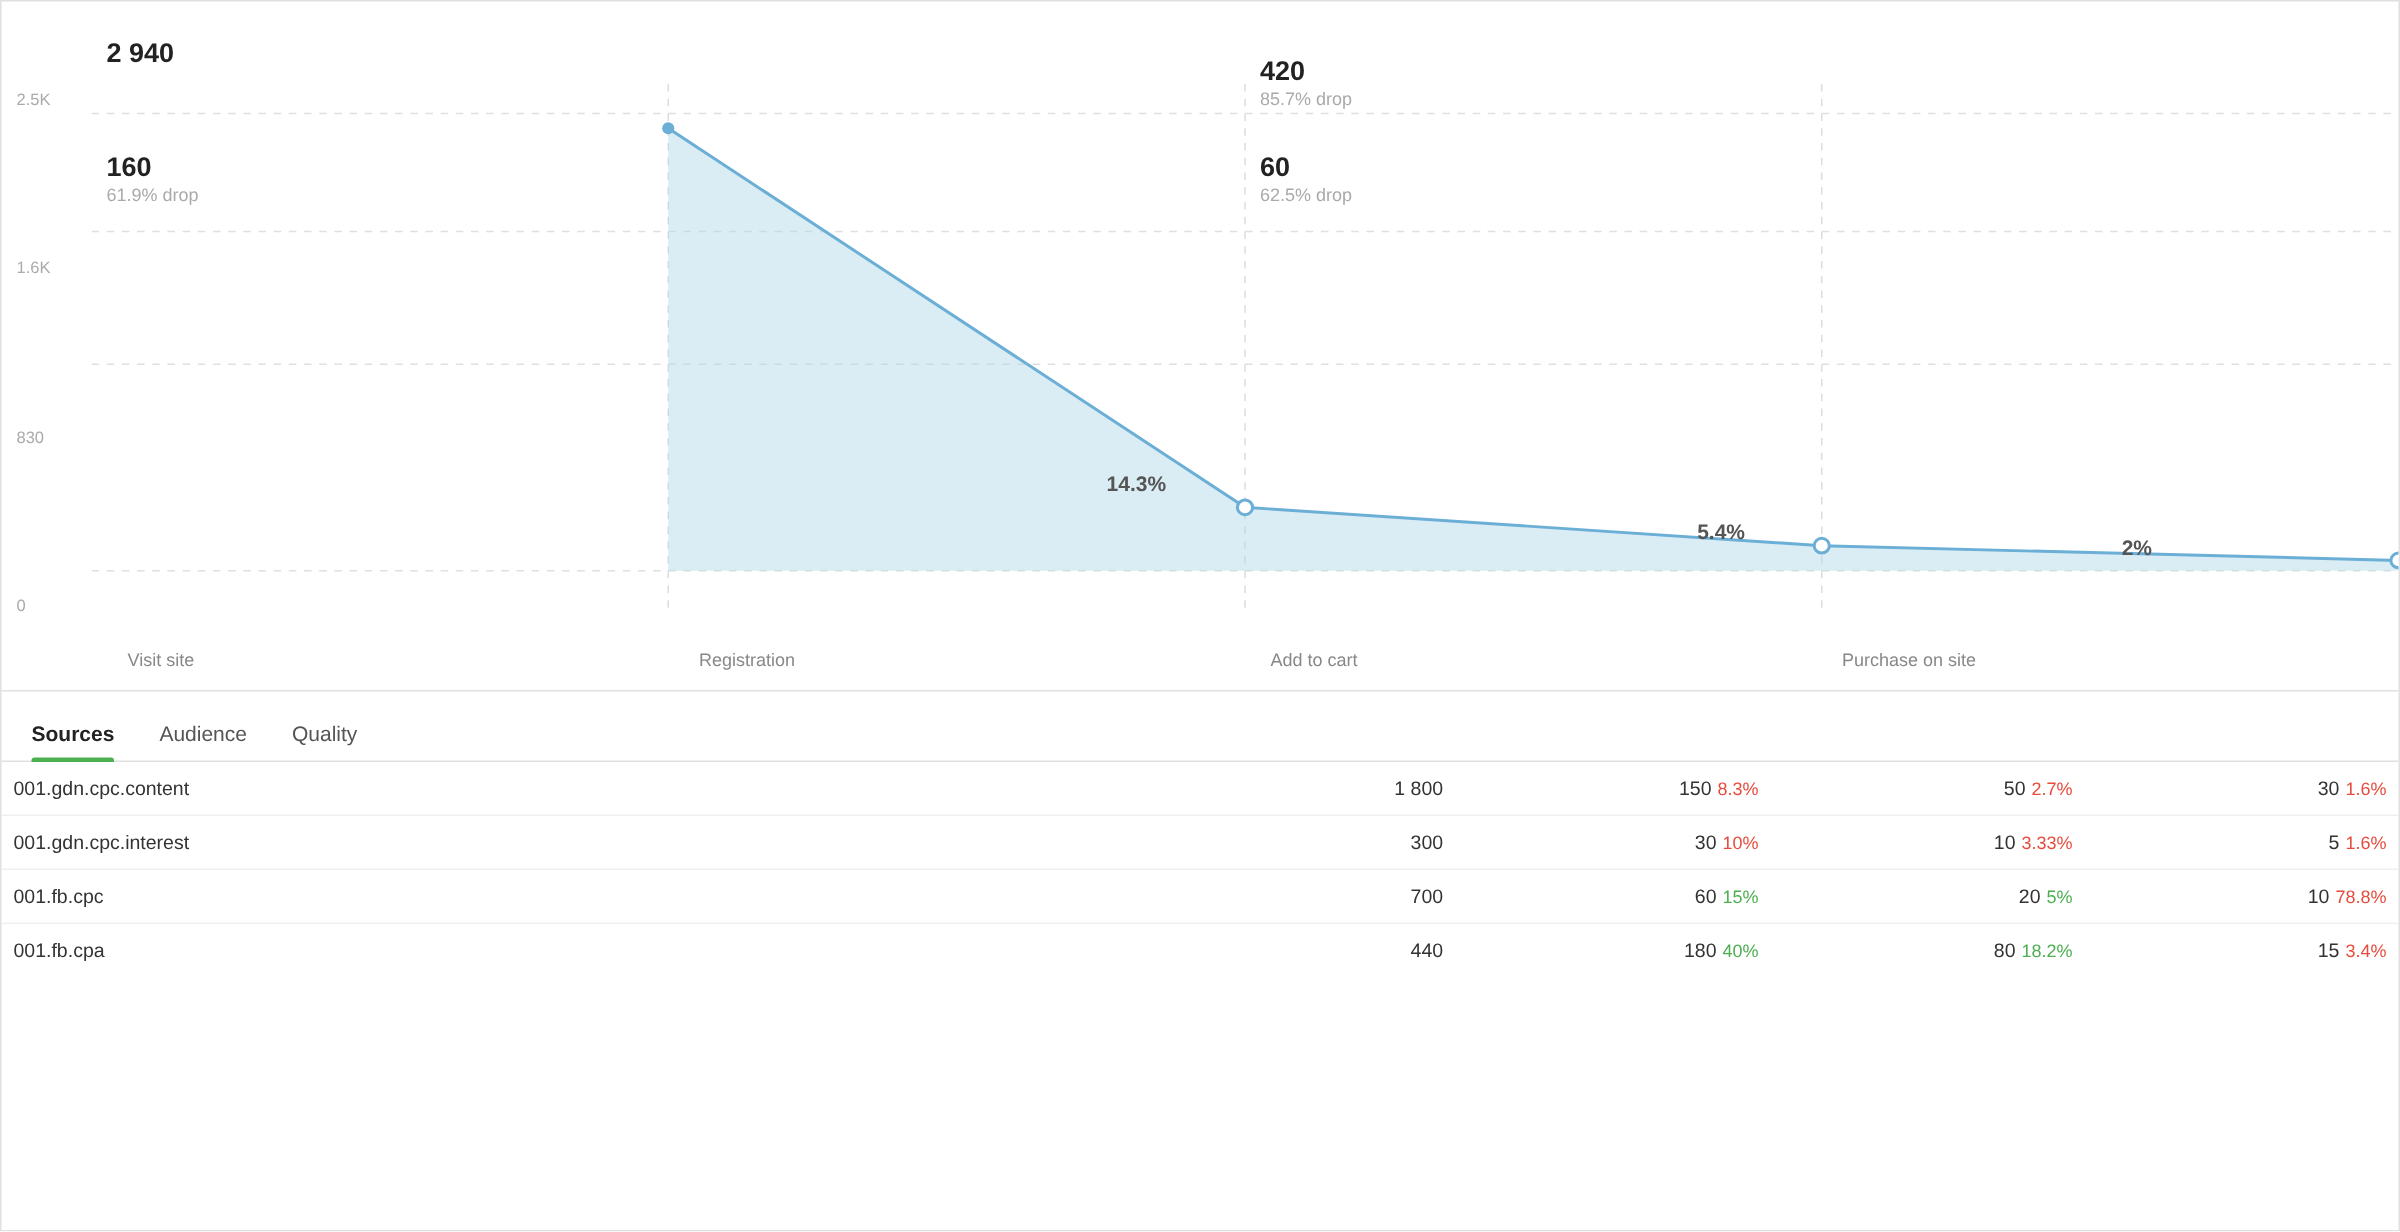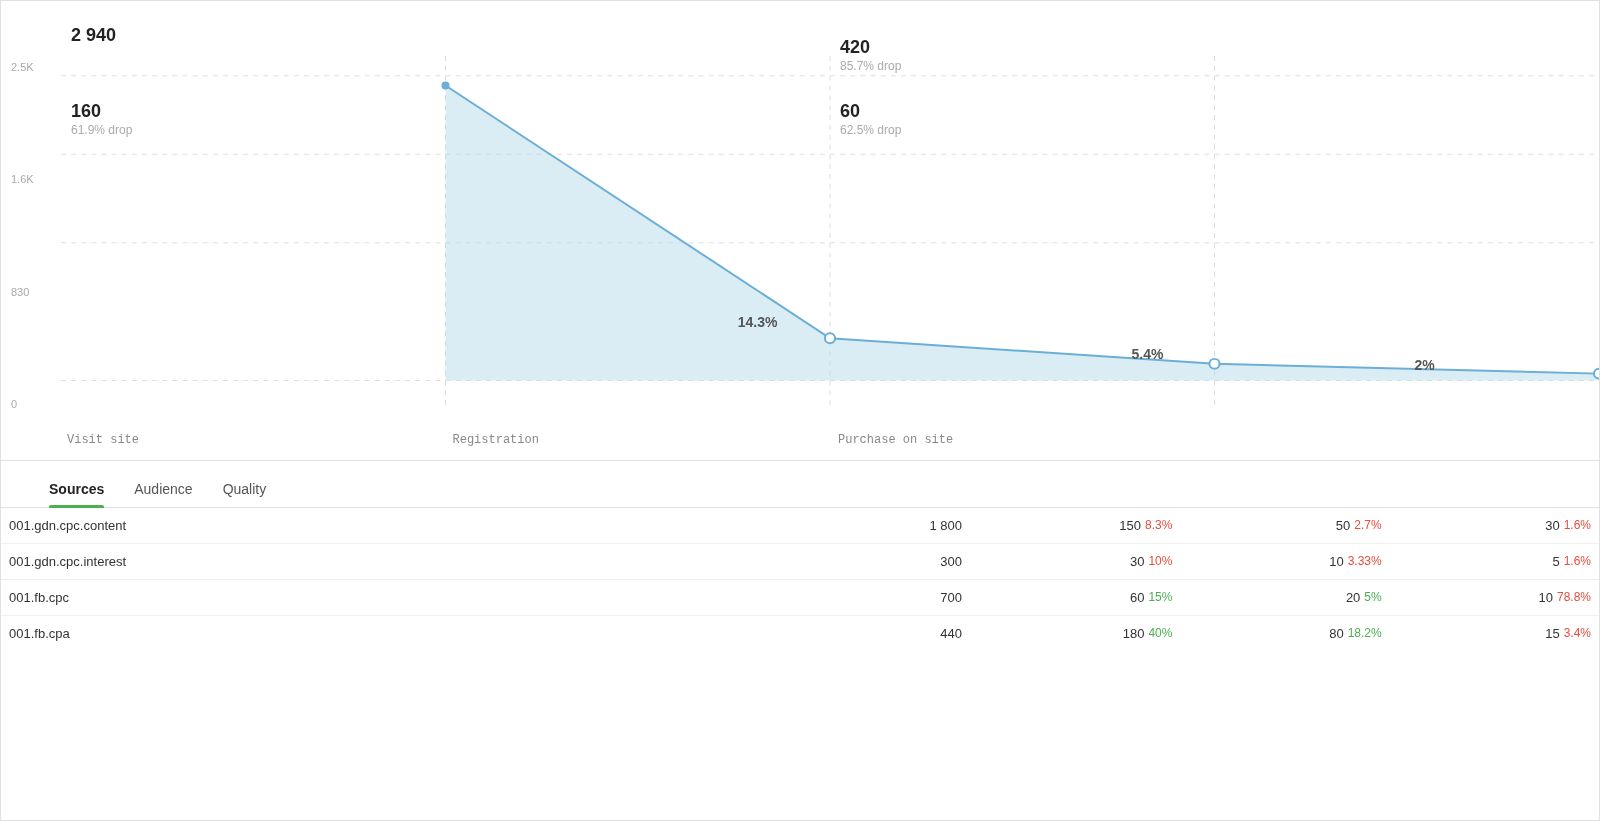--- a/index.html
+++ b/index.html
@@ -67,21 +67,20 @@
     
     .tabs-section {
       padding: 0 20px;
       border-bottom: 1px solid #e0e0e0;
     }
 
     .tabs-row {
       display: flex;
       gap: 30px;
       padding-top: 10px;
-      margin-left: 28px;
     }
 
     .tab-item {
       padding: 10px 0;
       font-size: 14px;
       cursor: pointer;
       color: #555;
       position: relative;
     }
 
@@ -149,21 +148,21 @@
       border-bottom: none;
     }
 
     .col-name { color: #333; min-width: 200px; }
     .col-val { text-align: right; color: #333; }
     .col-pct-green { color: #4CAF50; font-size: 12px; }
     .col-pct-red { color: #e74c3c; font-size: 12px; }
 
     .cell-with-pct {
       display: flex;
-      align-items: flex-start;
+      align-items: center;
       justify-content: flex-end;
       gap: 4px;
     }
   </style>
 </head>
 <body>
 
 <div class="container">
 
   <div class="funnel-area">
@@ -219,23 +218,24 @@
       <div style="position:absolute; top:0; left:0; width:100%; height:100%; pointer-events:none;">
 
         <div style="position:absolute; left:44%; top:73%; font-size:14px; font-weight:bold; color:#555;">14.3%</div>
 
         <div style="position:absolute; left:67%; top:82%; font-size:14px; font-weight:bold; color:#555;margin-left:40px;">5.4%</div>
 
         <div style="position:absolute; left:88%; top:85%; font-size:14px; font-weight:bold; color:#555;">2%</div>
       </div>
     </div>
 
-    <div style="position:absolute; bottom:0; left:56px; right:0; display:grid; grid-template-columns: repeat(4,1fr); height:40px; align-items:center;font-family:Liberation Mono, monospace;">
+    <div style="position:absolute; bottom:0; left:74px; right:0; display:grid; grid-template-columns: repeat(4,1fr); height:40px; align-items:center;">
       <div style="padding-left:10px; font-size:12px; color:#888;">Visit site</div>
       <div style="padding-left:10px; font-size:12px; color:#888;">Registration</div>
+      <div style="padding-left:10px; font-size:12px; color:#888;">Add to cart</div>
       <div style="padding-left:10px; font-size:12px; color:#888;">Purchase on site</div>
     </div>
   </div>
 
   <div class="tabs-section">
     <div class="tabs-row">
       <div class="tab-item active">Sources</div>
       <div class="tab-item">Audience</div>
       <div class="tab-item">Quality</div>
     </div>

